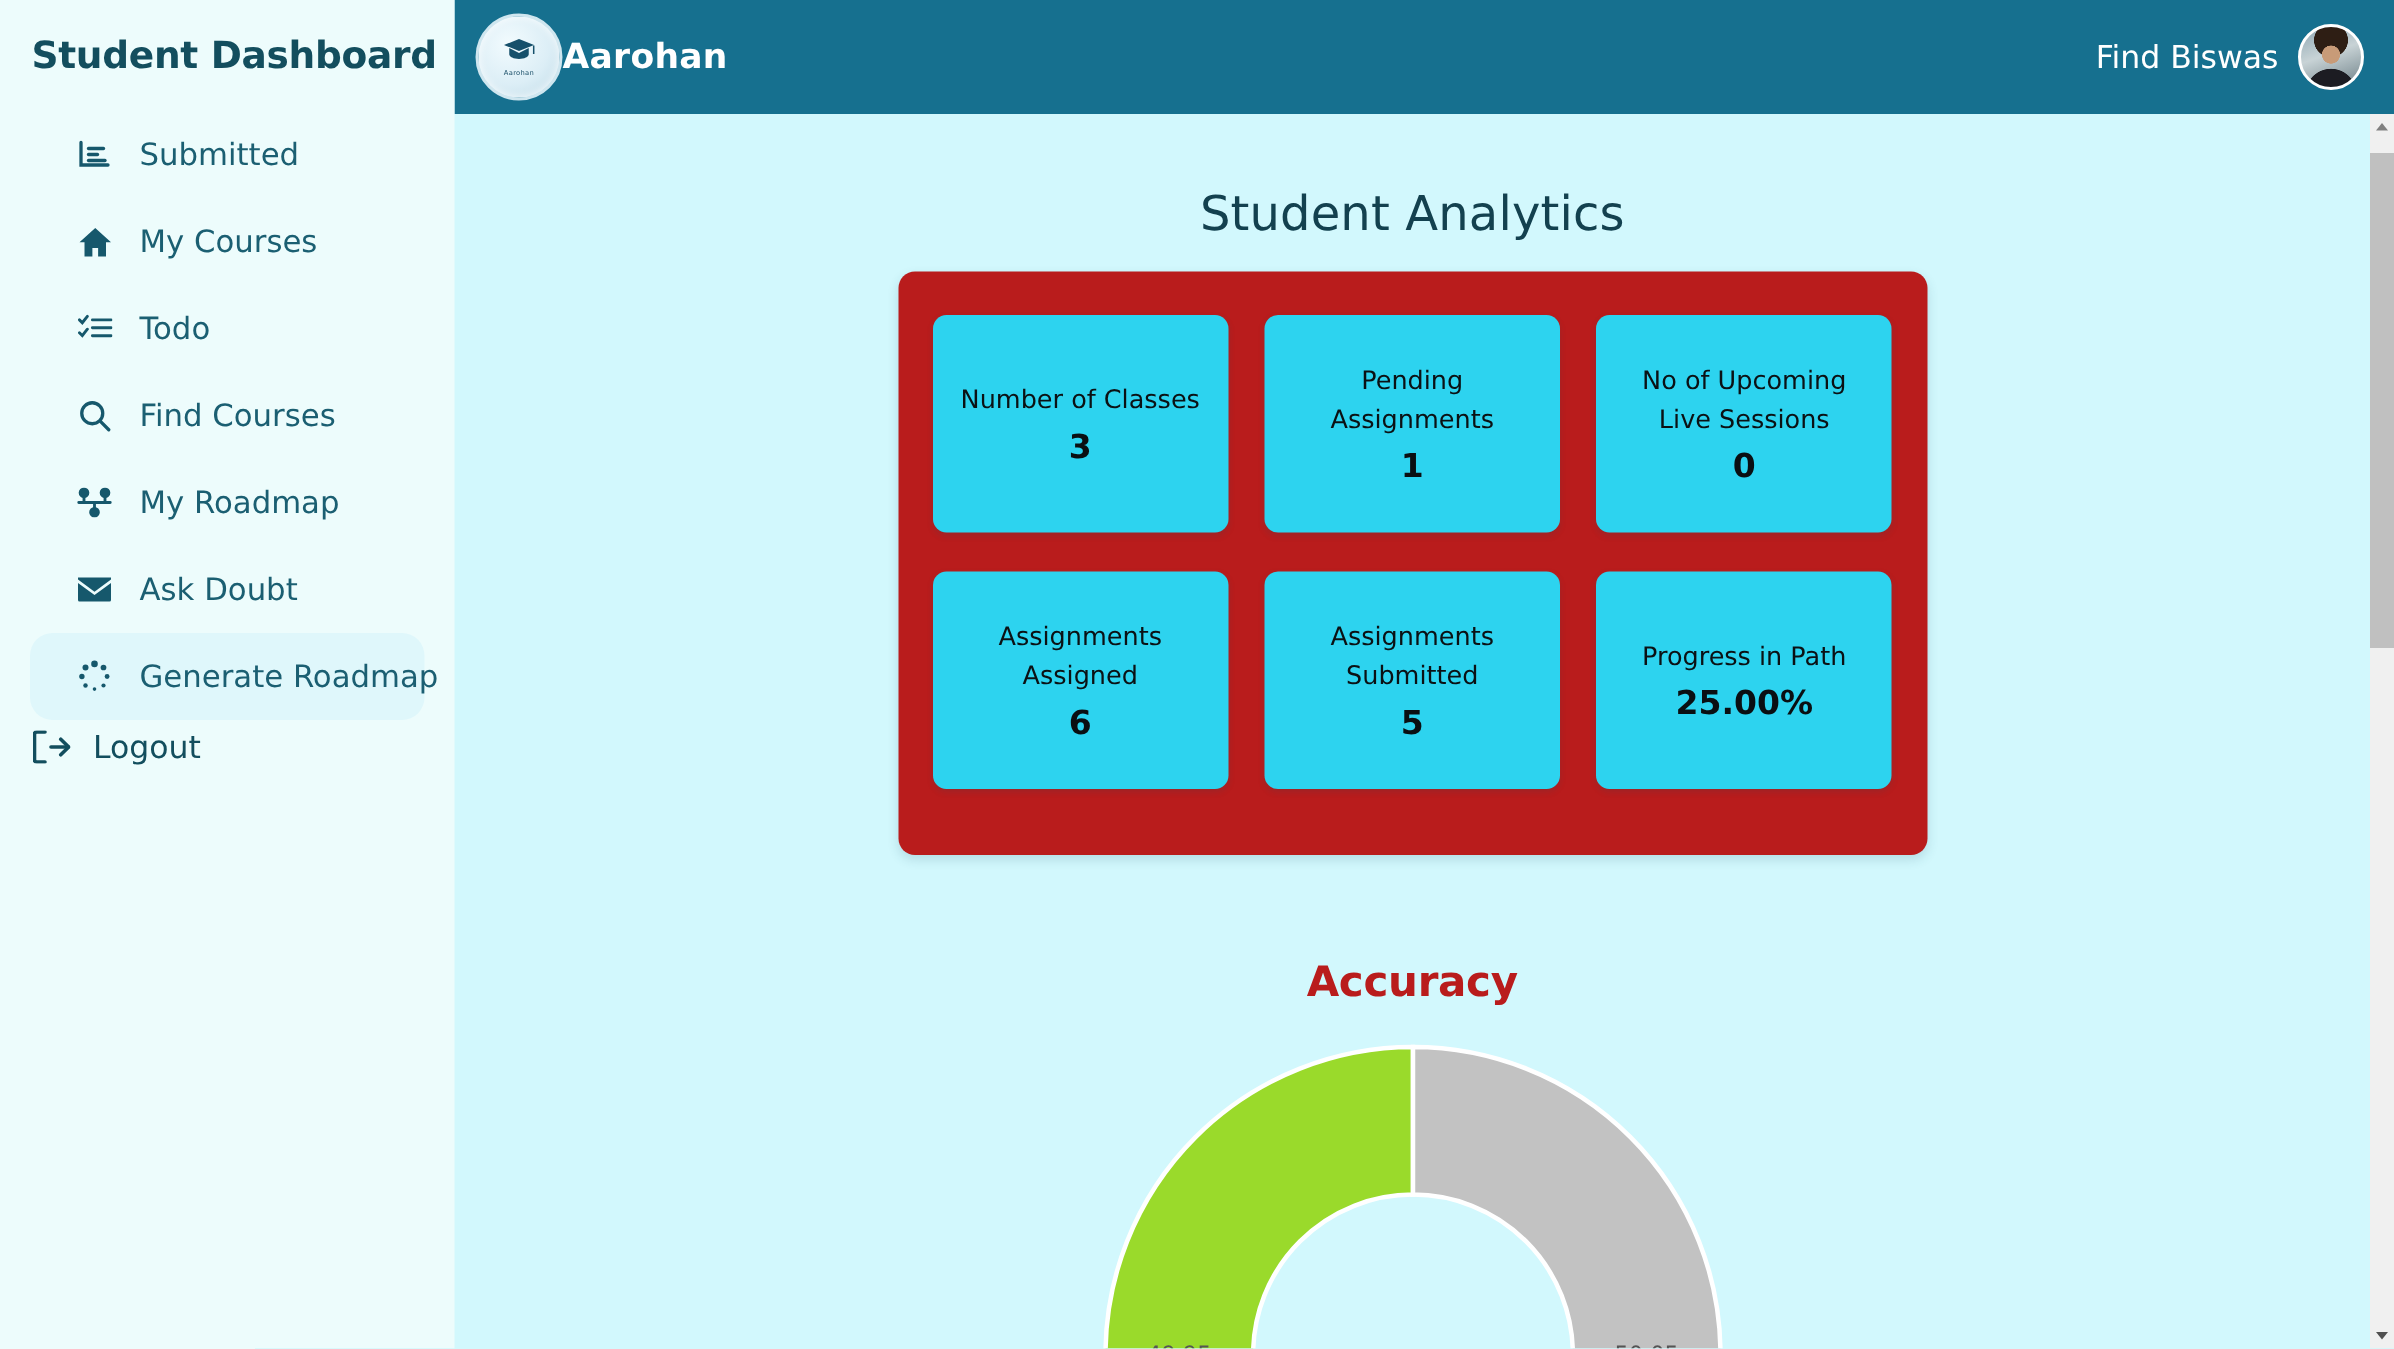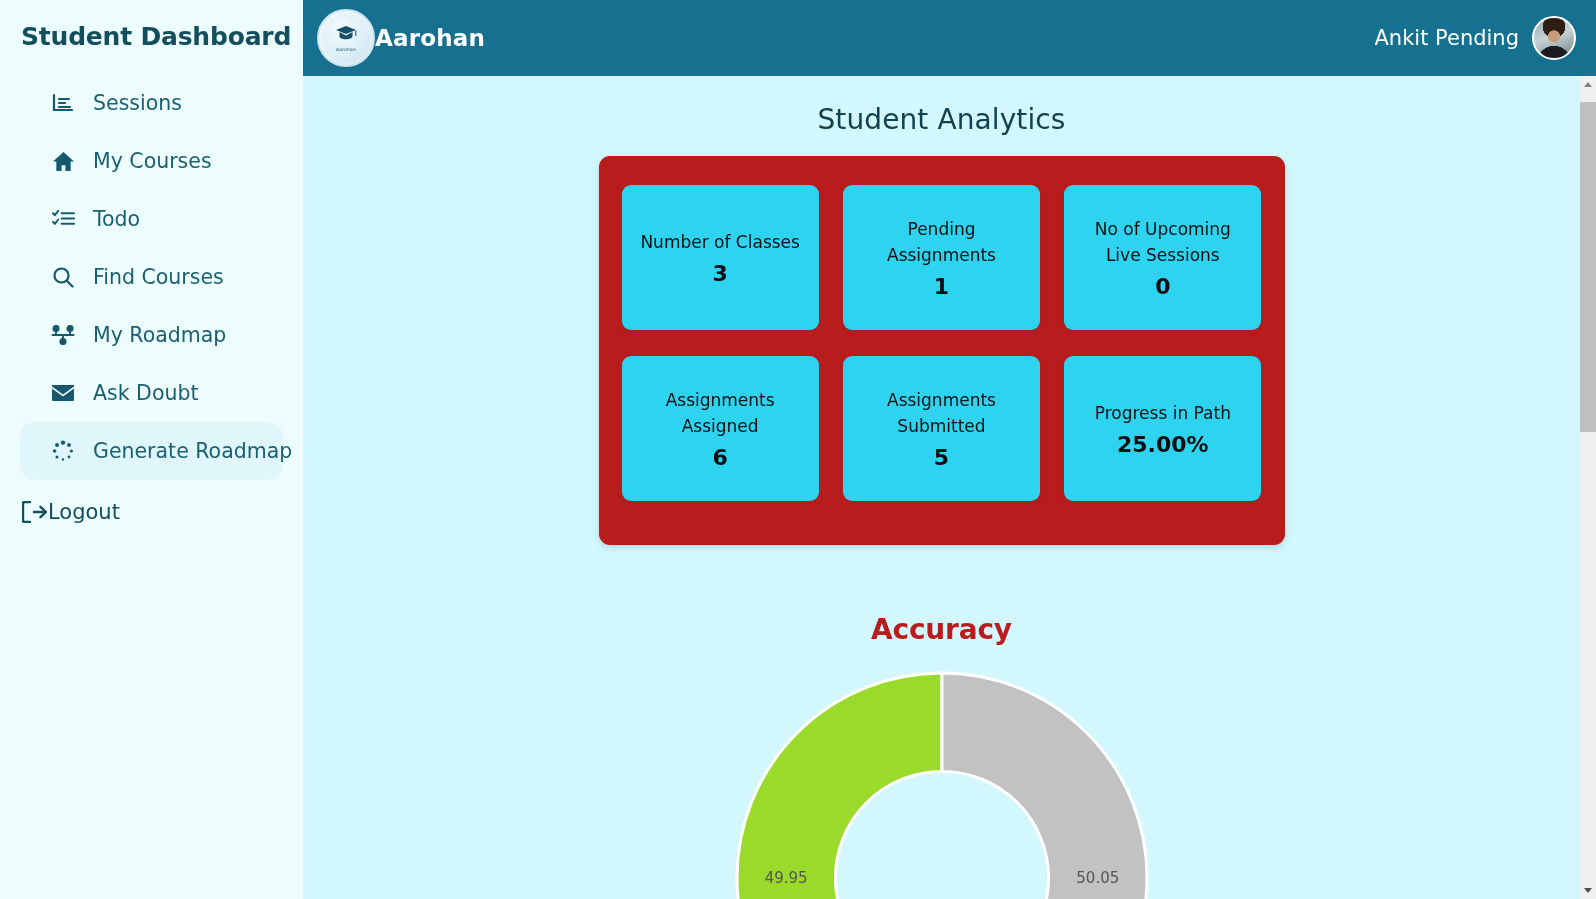--- a/index.html
+++ b/index.html
@@ -51,22 +51,22 @@
     width: 26px; height: 24px;
     display: flex; align-items: center; justify-content: center;
     flex: 0 0 26px;
     color: #16586c;
   }
   .nav-item .icon svg { display: block; }
   .nav-label { white-space: nowrap; }
 
   .logout-item {
     display: flex;
-    align-items: center;
-    gap: 0;
+    align-items: flex-start;
+    gap: 14px;
     padding: 0 0 0 20px;
     height: 52px;
     margin-top: 6px;
     color: #134e5e;
     font-size: 21px;
     cursor: pointer;
   }
   .logout-item .icon { width: 28px; height: 24px; display:flex; align-items:center; justify-content:center; color:#134e5e;}
 
   
@@ -121,24 +121,24 @@
   
   .content {
     position: absolute;
     top: 76px; left: 0; right: 16px; bottom: 0;
     background: #d2f8fd;
     overflow: hidden;
   }
 
   .page-title {
     text-align: center;
-    font-size: 28px;
+    font-size: 32px;
     color: #13414f;
     font-weight: normal;
-    padding-top: 27px;
+    padding-top: 47px;
     letter-spacing: .1px;
   }
 
   .stats-panel {
     width: 686px;
     margin: 20px auto 0 auto;
     background: #b91c1c;
     border-radius: 11px;
     padding: 29px 23px 44px 23px;
     box-shadow: 0 3px 7px rgba(40,90,105,.16);
@@ -236,21 +236,21 @@
 
       <div class="nav-item">
         <span class="icon">
           <svg width="22" height="20" viewBox="0 0 22 20" fill="none" stroke="currentColor" stroke-width="2.2" stroke-linecap="round">
             <path d="M2 2 V17 H20"></path>
               <path d="M7 6 H17"></path>
               <path d="M7 10 H13"></path>
               <path d="M7 14 H18"></path>
           </svg>
         </span>
-        <span class="nav-label">Sessions</span>
+        <span class="nav-label">Submitted</span>
       </div>
 
       <div class="nav-item">
         <span class="icon">
           <svg width="23" height="21" viewBox="0 0 24 22" fill="currentColor">
             <path d="M12 1 L23 11 h-3.5 v10 h-5.5 v-6 h-4 v6 H4.5 V11 H1 Z"></path>
           </svg>
         </span>
         <span class="nav-label">My Courses</span>
       </div>
@@ -341,21 +341,21 @@
               <path d="M4.5 7 v4.2 c0 1.8 3 3.1 6.5 3.1 s6.5 -1.3 6.5 -3.1 V7 L11 10.4 Z"></path>
               <path d="M20.3 5.4 v5.6 h1 V5.4 Z"></path>
             </svg>
           </span>
           <span class="tiny">Aarohan</span>
         </div>
         <div class="brand-name">Aarohan</div>
       </div>
 
       <div class="topbar-right">
-        <div class="user-name">Ankit Pending</div>
+        <div class="user-name">Find Biswas</div>
         <div class="avatar"></div>
       </div>
     </header>
 
     <main class="content">
 
       <h1 class="page-title">Student Analytics</h1>
 
       <section class="stats-panel">
         <div class="stats-row">

